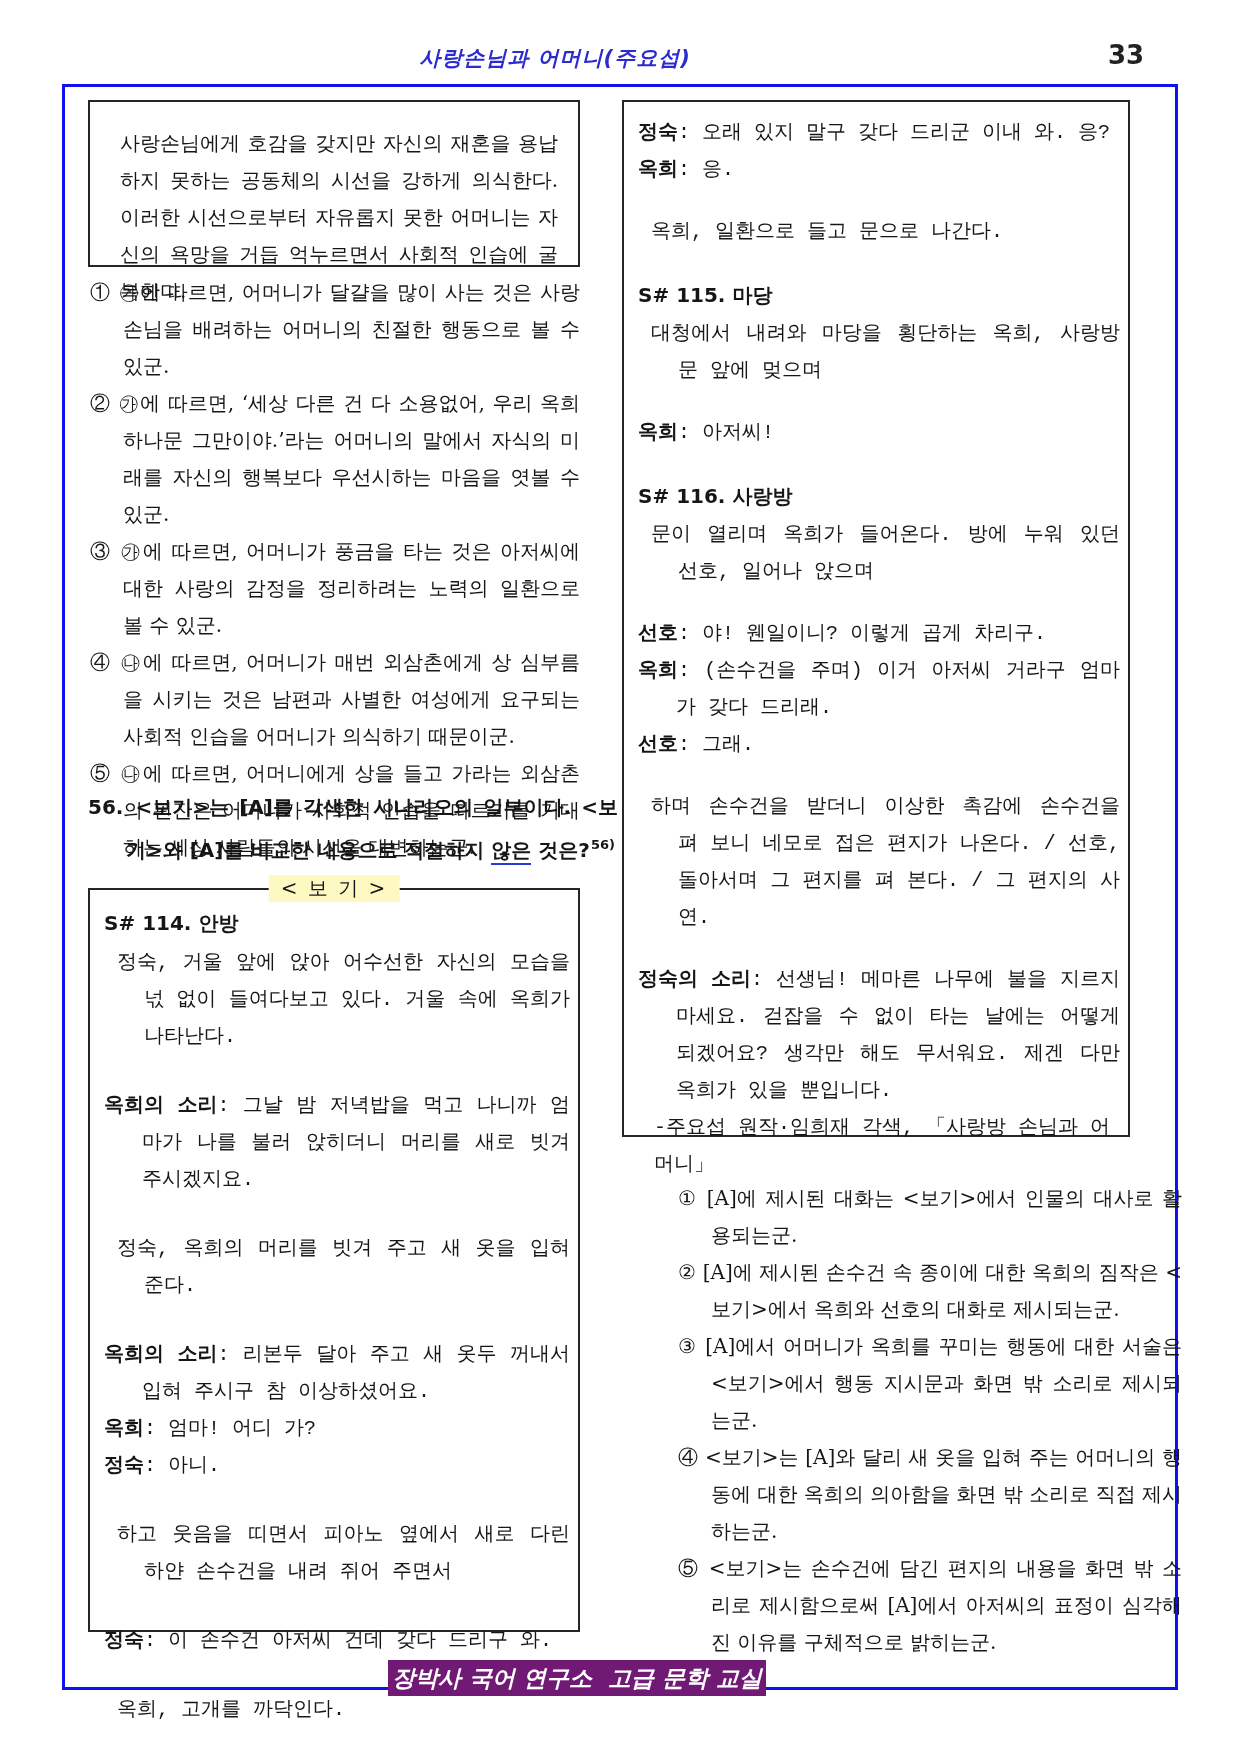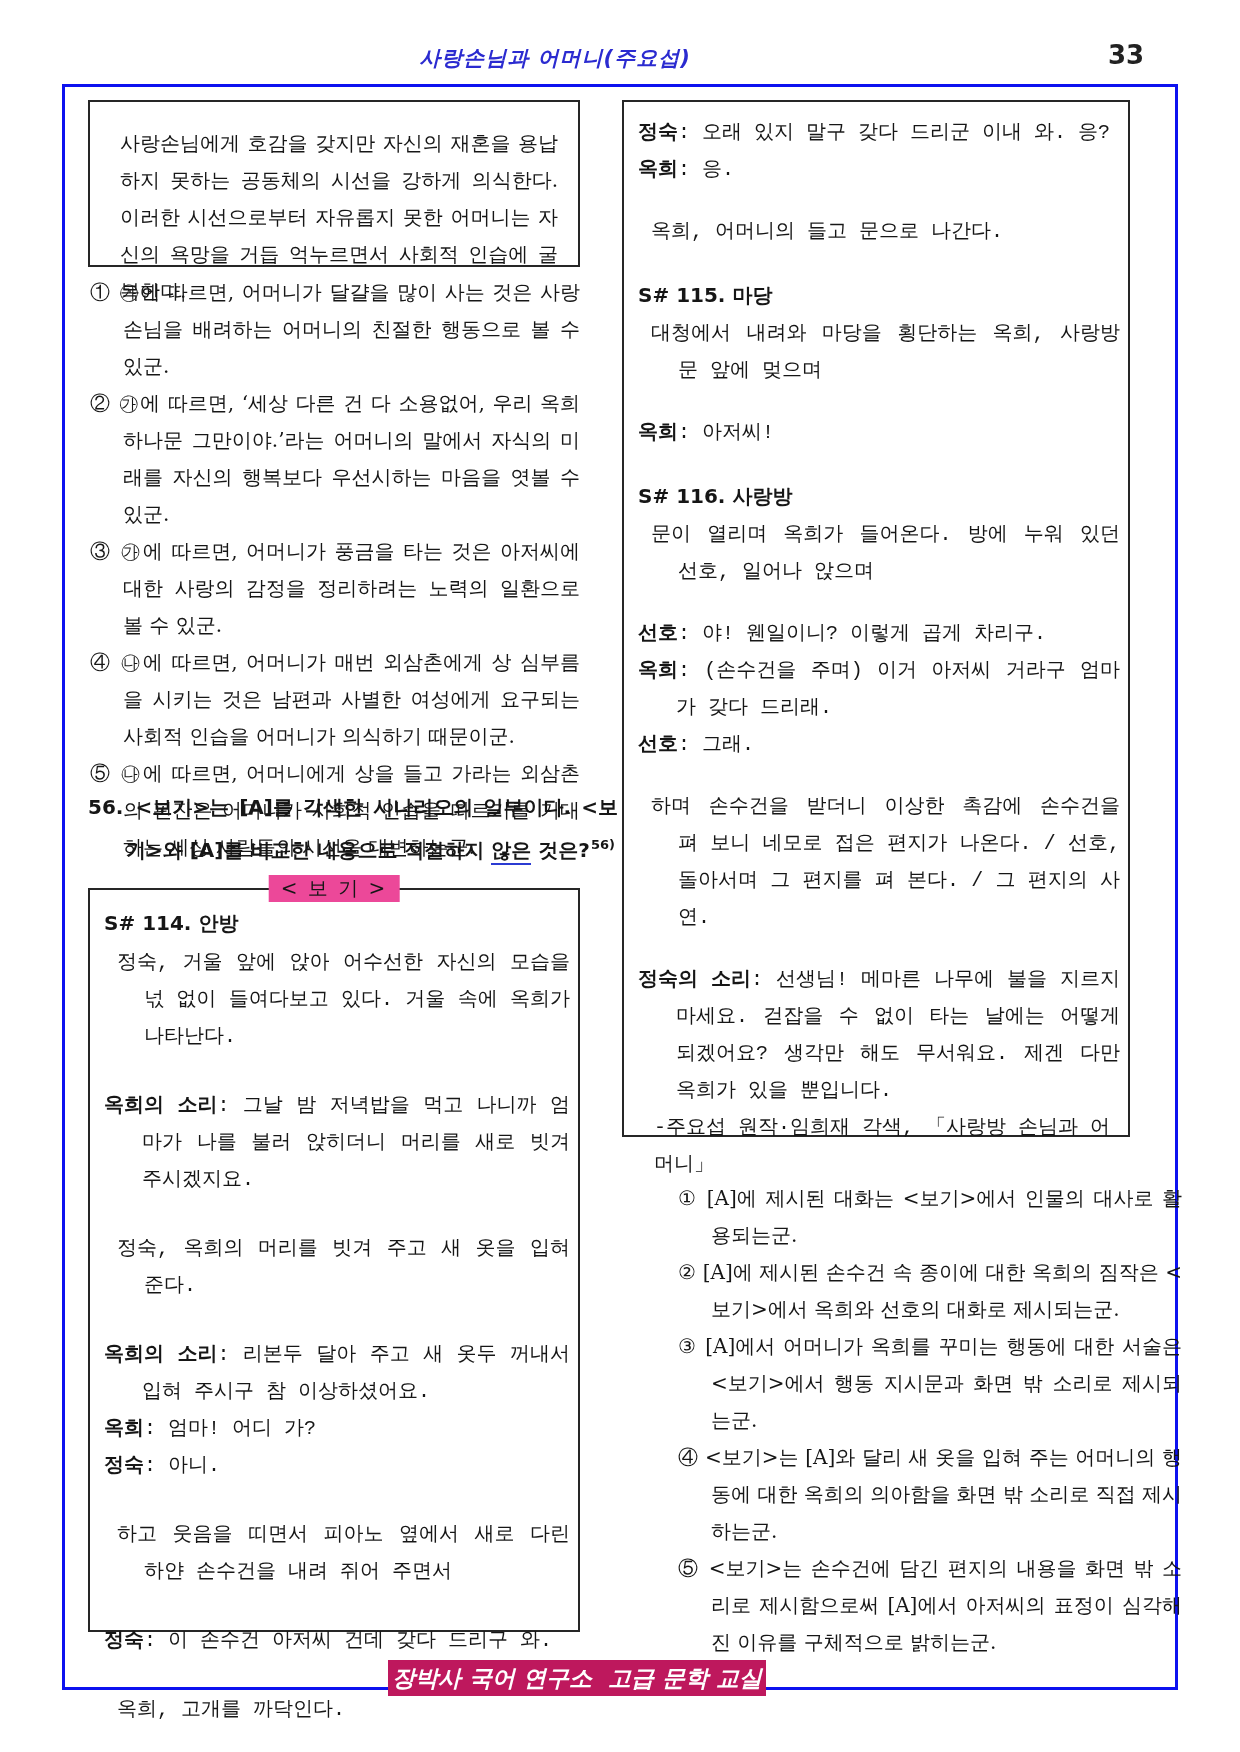--- a/index.html
+++ b/index.html
@@ -36,36 +36,36 @@
        font-size:20px;line-height:38px;padding-left:38px;text-indent:-38px;text-align:justify;}
   .qnum{margin-right:12px;}
   .ul{border-bottom:2px solid #2b3bd2;padding-bottom:1px;}
   .fn{font-size:13px;vertical-align:super;margin-left:1px;}
 
   
   .bogi{border:2px solid #262626;box-sizing:border-box;background:#fff;}
   .bogi-left{position:absolute;left:0;top:788px;width:492px;height:744px;}
   .bogi-right{position:absolute;left:0;top:0;width:508px;height:1037px;}
   .bogi-label{position:absolute;top:-15px;left:50%;transform:translateX(-50%);
-              background:#ec4899;padding:0 12px;font-size:20px;letter-spacing:2px;white-space:pre;}
+              background:#fef9c3;padding:0 12px;font-size:20px;letter-spacing:2px;white-space:pre;}
 
   .script{padding:12px 8px 0 14px;font-size:20px;line-height:37px;}
   .sline{text-align:justify;font-family:Liberation Mono, monospace;}
   .scene{font-weight:700;font-family:"DejaVu Sans","Liberation Sans",sans-serif;line-height:42px;text-align:left;}
   .bogi-right .scene{line-height:40px;}
   .dialogue{padding-left:38px;text-indent:-38px;}
   .stage{padding-left:40px;text-indent:-27px;}
   .source{padding-left:16px;text-align:left;}
   .gap{height:32px;}
   .bogi-right .gap{height:25px;}
   .spk{font-weight:700;}
 
   
   .footer-bar{position:absolute;left:388px;top:1660px;width:378px;height:36px;
-              background:#be185d;color:#ffffff;display:flex;align-items:center;justify-content:center;
+              background:#701a75;color:#ffffff;display:flex;align-items:center;justify-content:center;
               font-family:"DejaVu Sans","Liberation Sans",sans-serif;font-style:italic;font-weight:bold;
               font-size:23px;white-space:pre;z-index:5;}
 </style>
 </head>
 <body>
 
 <div class="page">
 
   <div class="title">사랑손님과 어머니(주요섭)</div>
   <div class="pageno">33</div>
@@ -112,21 +112,21 @@
 
   </section>
 
   <section class="col-right">
 
     <div class="bogi bogi-right">
       <div class="script">
           <div class="sline dialogue"><b class="spk">정숙</b>: 오래 있지 말구 갖다 드리군 이내 와. 응?</div>
           <div class="sline dialogue"><b class="spk">옥희</b>: 응.</div>
           <div class="gap"></div>
-          <div class="sline stage">옥희, 어머니의 들고 문으로 나간다.</div>
+          <div class="sline stage">옥희, 일환으로 들고 문으로 나간다.</div>
           <div class="gap"></div>
           <div class="sline scene">S# 115. 마당</div>
           <div class="sline stage">대청에서 내려와 마당을 횡단하는 옥희, 사랑방 문 앞에 멎으며</div>
           <div class="gap"></div>
           <div class="sline dialogue"><b class="spk">옥희</b>: 아저씨!</div>
           <div class="gap"></div>
           <div class="sline scene">S# 116. 사랑방</div>
           <div class="sline stage">문이 열리며 옥희가 들어온다. 방에 누워 있던 선호, 일어나 앉으며</div>
           <div class="gap"></div>
           <div class="sline dialogue"><b class="spk">선호</b>: 야! 웬일이니? 이렇게 곱게 차리구.</div>

